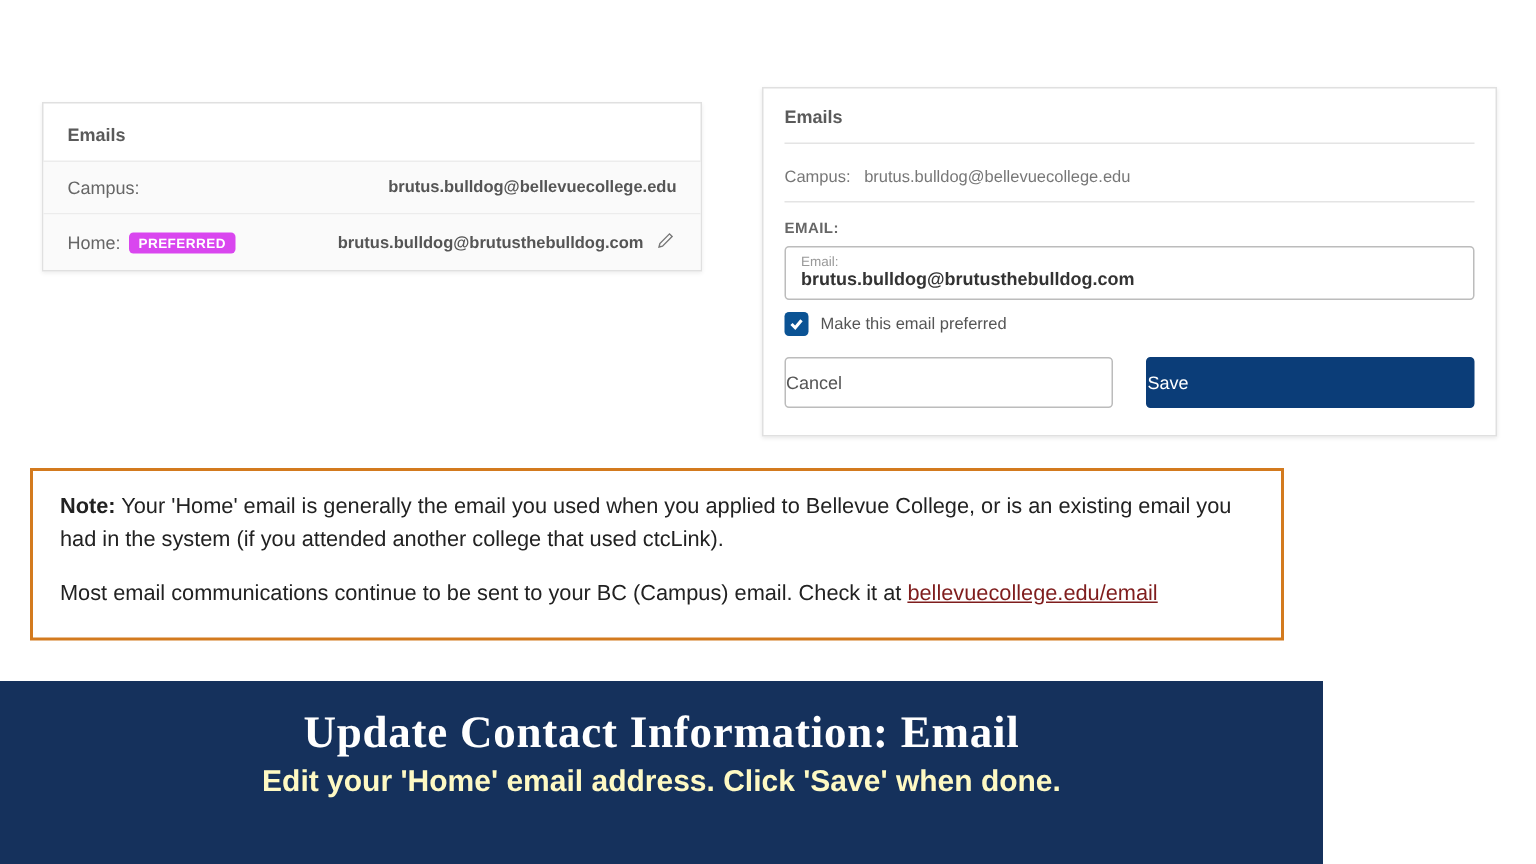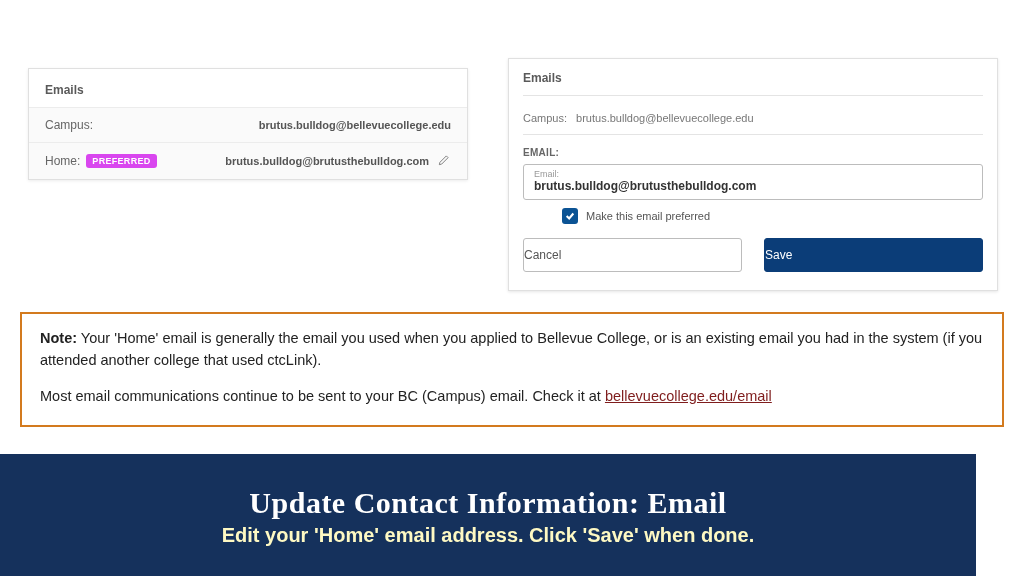--- a/index.html
+++ b/index.html
@@ -109,21 +109,20 @@
     color: #333;
     background: transparent;
   }
   .chk-row {
     display: flex;
     align-items: center;
     gap: 8px;
     font-size: 11px;
     color: #555;
     margin-bottom: 14px;
-    margin-left: 39px;
   }
   .chkbox {
     width: 16px; height: 16px;
     background: #0b5394;
     border-radius: 3px;
     display: flex; align-items: center; justify-content: center;
   }
   .chkbox svg { width: 10px; height: 10px; stroke: #fff; stroke-width: 2.5; fill: none; }
   .btn-row { display: flex; gap: 10px; }
   .btn {
@@ -144,40 +143,40 @@
     border: 1px solid #0b3d78;
     color: #fff;
     margin-left: 12px;
   }
 
   
   .note {
     position: absolute;
     left: 20px;
     top: 312px;
-    width: 984px;
+    width: 836px;
     border: 2px solid #d37a1e;
     padding: 14px 18px 18px;
     font-size: 14.5px;
     line-height: 1.5;
     color: #222;
   }
   .note a { color: #7f1d1d; text-decoration: underline; }
   .note .gap { height: 14px; }
   .note b { font-weight: bold; }
 
   
   .footer {
     position: absolute;
     left: 0; bottom: 0;
-    width: 976px;
+    width: 882px;
     height: 122px;
     background: #15315c;
     text-align: center;
-    padding-top: 32px;
+    padding-top: 18px;
   }
   .footer h1 {
     color: #fff;
     font-size: 30px;
     font-family: Georgia, 'Times New Roman', serif;
     font-weight: bold;
     letter-spacing: 0.5px;
     margin-bottom: 4px;
   }
   .footer h2 {

